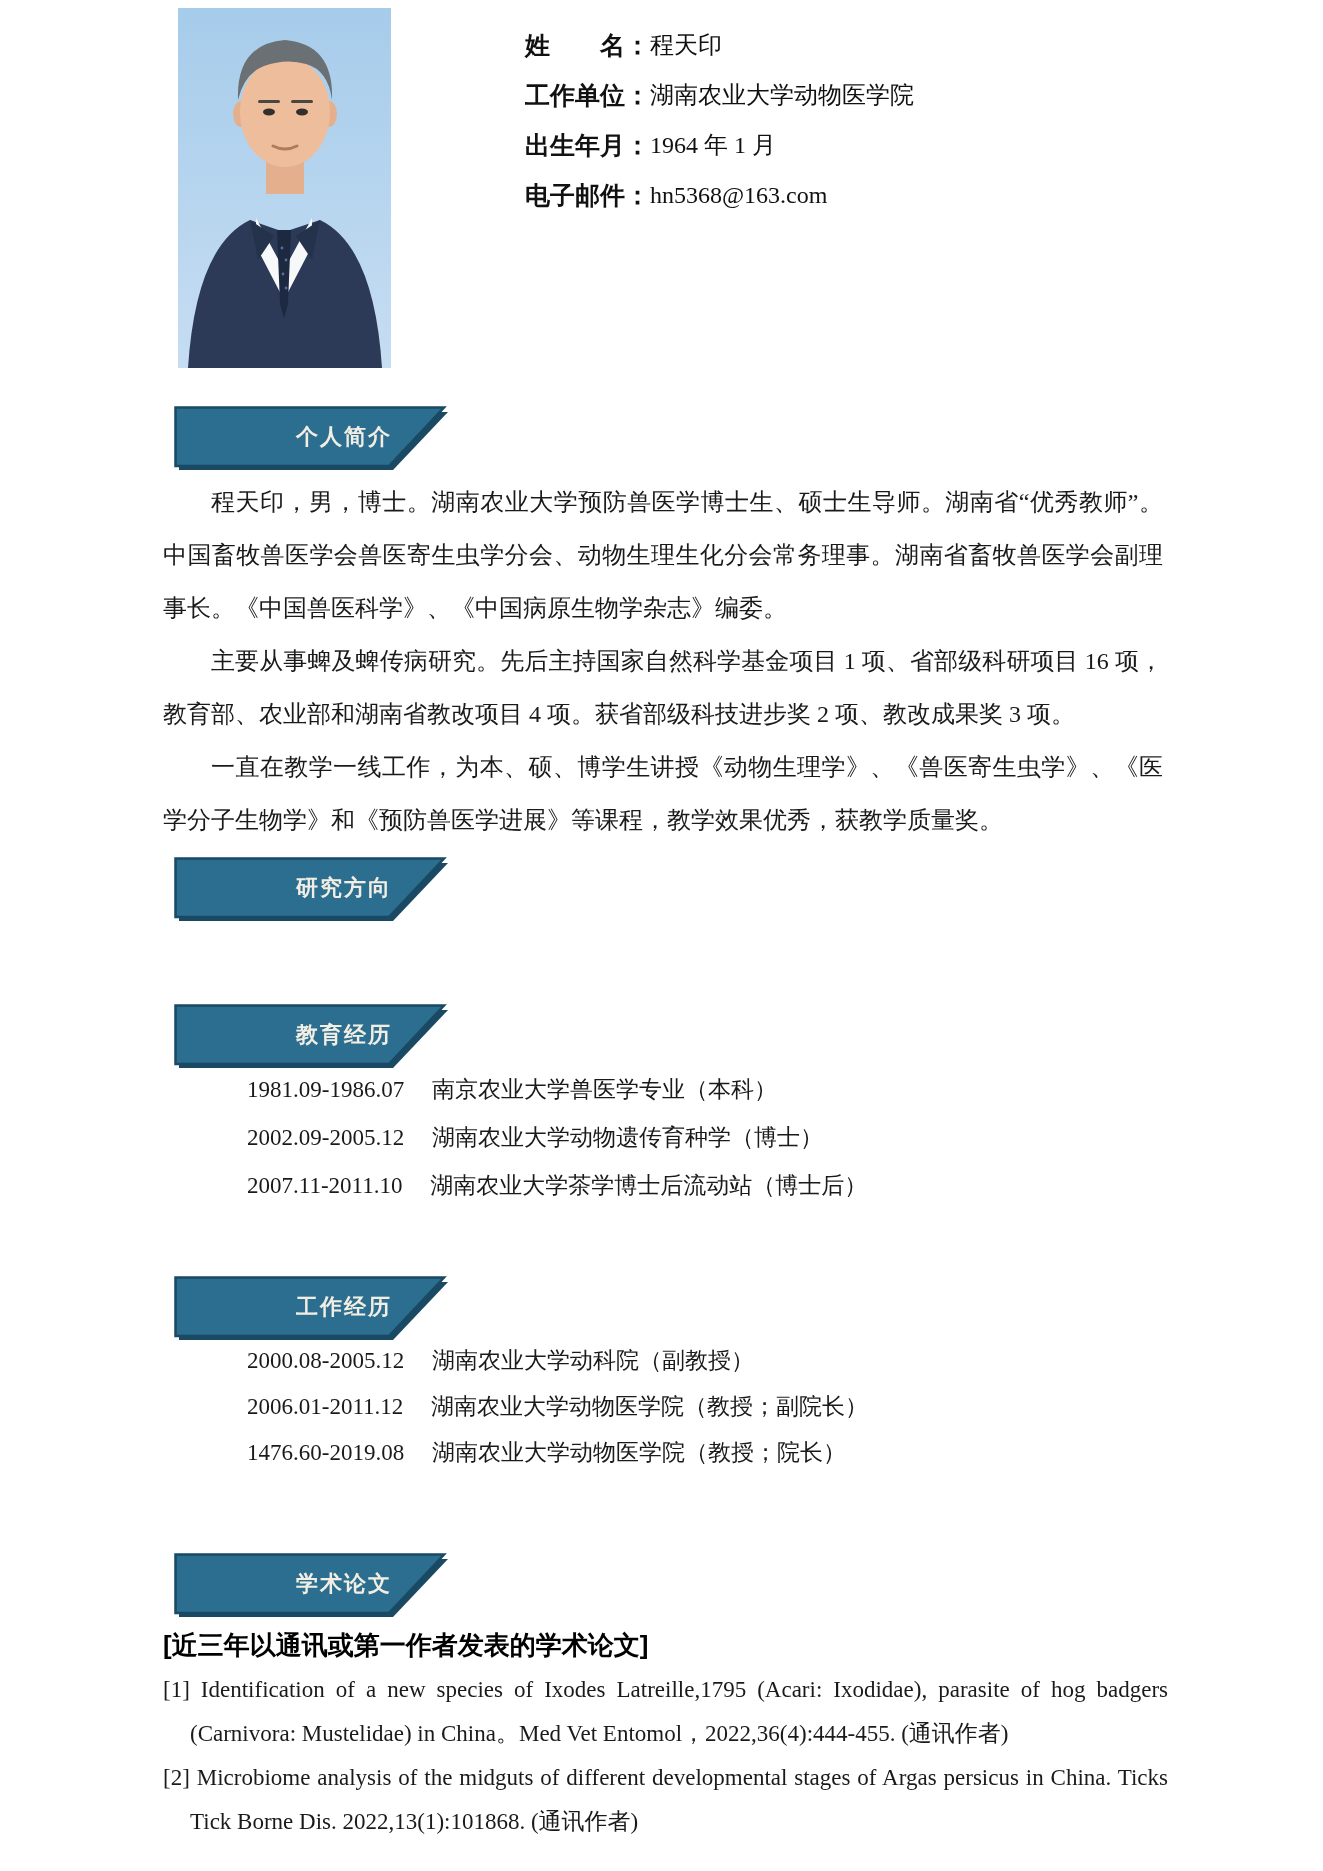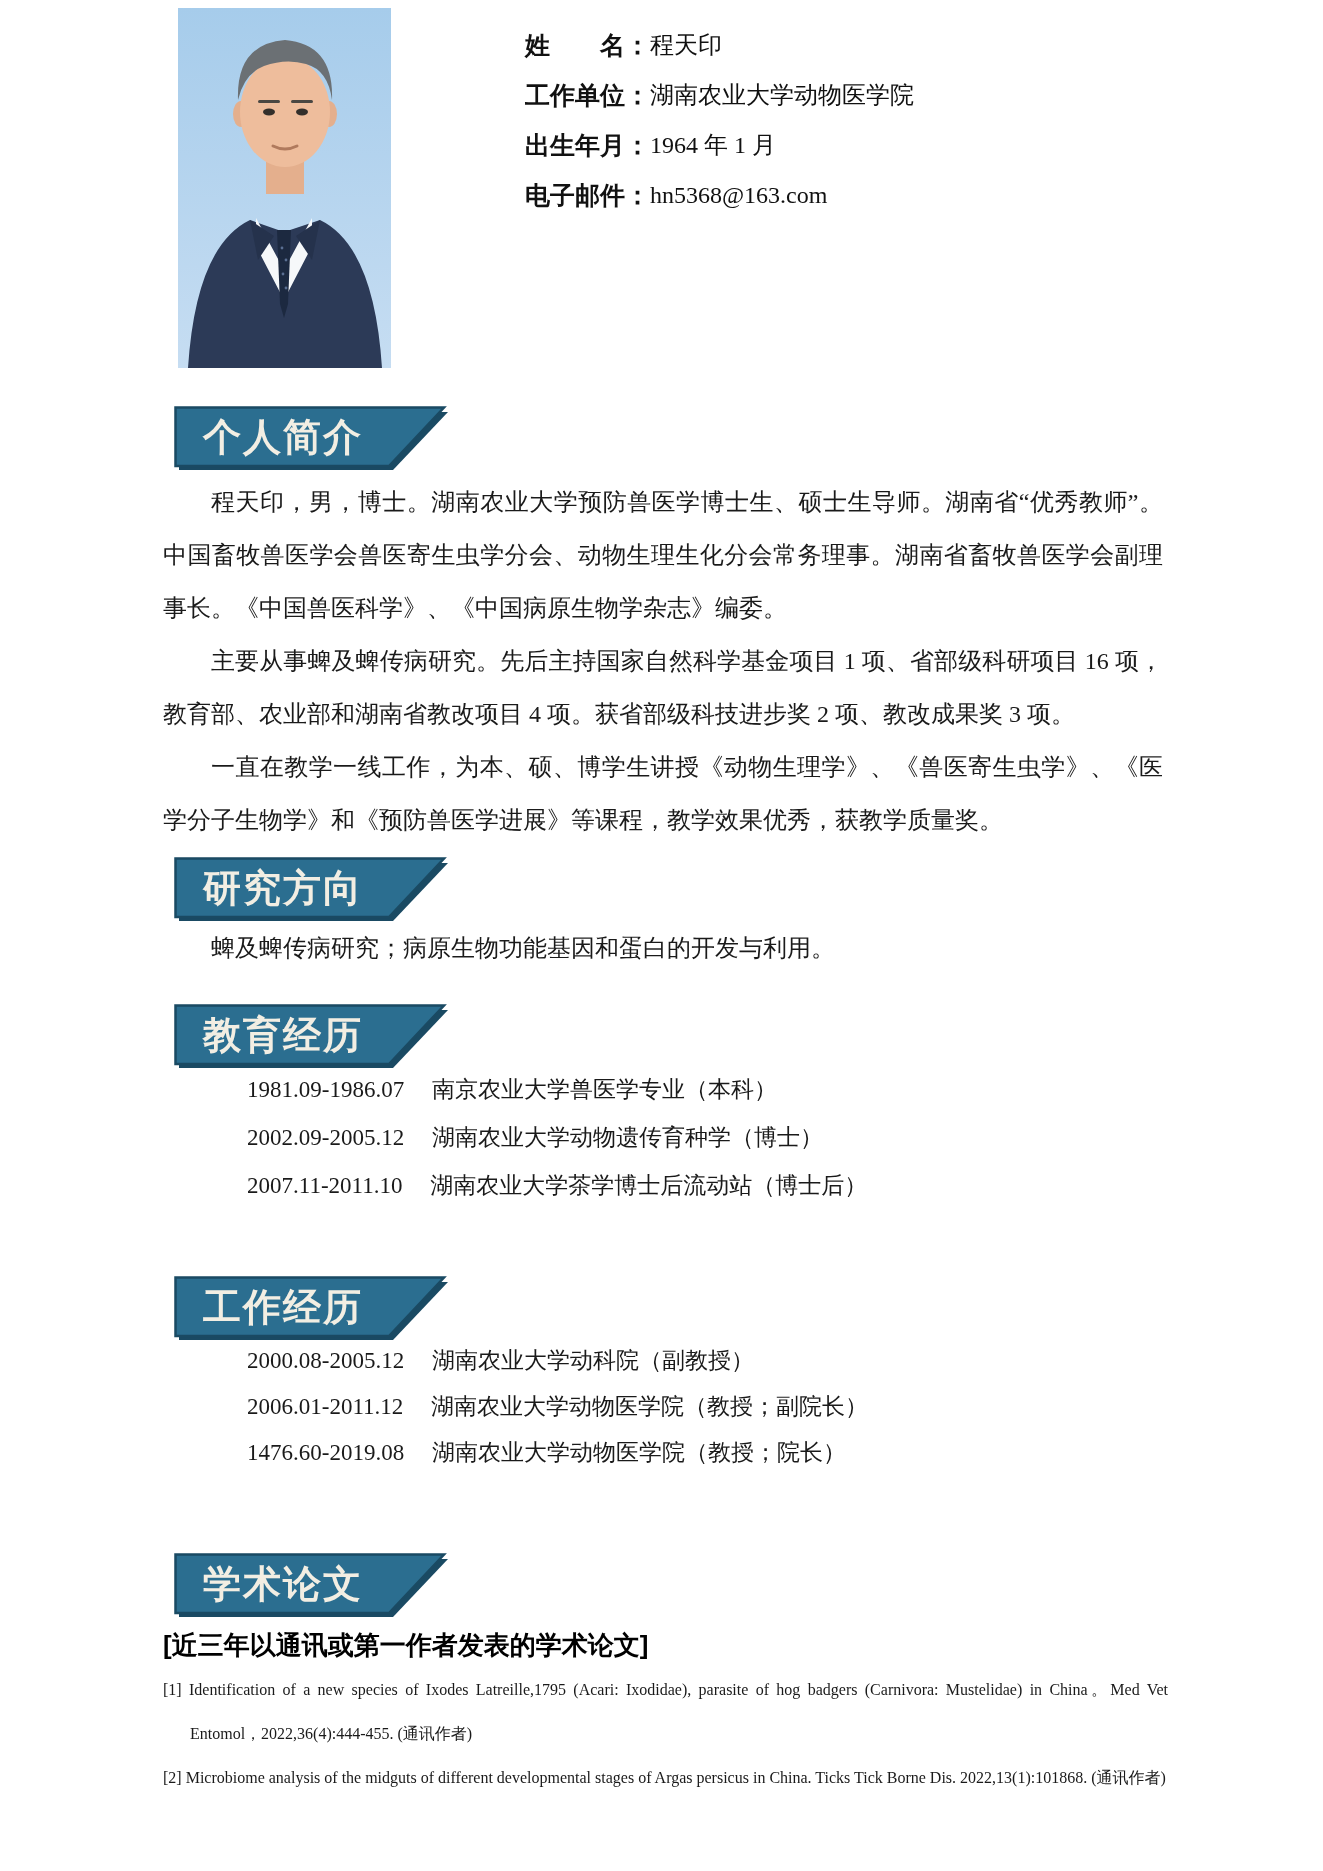--- a/index.html
+++ b/index.html
@@ -31,23 +31,23 @@
   .info-value { font-size:24px; color:#111; }
   .val-sans { font-family:"Liberation Sans","DejaVu Sans",sans-serif;text-align:right; }
   .val-serif { font-family:"Liberation Serif","DejaVu Serif",serif; }
 
   
   .banner { position:absolute; left:174px; width:300px; height:66px; }
   .banner svg { position:absolute; left:0; top:0; }
   .banner-main { stroke:#1a4a63; stroke-width:2.5; }
   .banner-label {
     position:absolute; left:0; top:0; width:218px; height:62px;
-    line-height:62px; text-align:center;
+    line-height:62px; text-align:right;
     font-family:"Liberation Sans","DejaVu Sans",sans-serif;
-    font-weight:bold; font-size:38px; letter-spacing:2px;
+    font-weight:bold; font-size:22px; letter-spacing:2px;
     color:#f2eee3;
   }
 
   
   .flowtext { position:absolute; left:163px; width:1000px; }
   .flowtext p {
     margin:0; font-size:24px; line-height:53px;
     text-indent:48px; text-align:justify;
   }
 
@@ -58,21 +58,21 @@
   .item-period { font-family:"Liberation Serif","DejaVu Serif",serif; }
   .item-detail { margin-left:22px; }
 
   .papers-heading {
     position:absolute; left:163px; top:1628px;
     font-family:"Liberation Sans","DejaVu Sans",sans-serif;
     font-weight:bold; font-size:26px; color:#000;
   }
   .papers { position:absolute; left:163px; top:1668px; width:1005px; }
   .papers p {
-    margin:0; font-size:16px; line-height:44px;
+    margin:0; font-size:23px; line-height:44px;
     padding-left:27px; text-indent:-27px;
     text-align:justify;
   }
 </style>
 </head>
 <body>
 
 <div class="page">
 
   <div class="photo" title="证件照：深色西装、白衬衫、深色领带的男士，浅蓝色背景">
@@ -149,23 +149,20 @@
   </div>
 
   <div class="banner" style="top:857px">
     <svg width="300" height="66" viewBox="0 0 300 66">
       <polygon points="5,6 274,6 219,64 5,64" fill="#1a4a63"></polygon>
       <polygon class="banner-main" points="1.5,1.5 270,1.5 215,60 1.5,60" fill="#2b6e90"></polygon>
     </svg>
     <span class="banner-label">研究方向</span>
   </div>
 
-  <div class="flowtext" style="top:922px">
-    <p>蜱及蜱传病研究；病原生物功能基因和蛋白的开发与利用。</p>
-  </div>
 
   <div class="banner" style="top:1004px">
     <svg width="300" height="66" viewBox="0 0 300 66">
       <polygon points="5,6 274,6 219,64 5,64" fill="#1a4a63"></polygon>
       <polygon class="banner-main" points="1.5,1.5 270,1.5 215,60 1.5,60" fill="#2b6e90"></polygon>
     </svg>
     <span class="banner-label">教育经历</span>
   </div>
 
   <ul class="explist edu" style="top:1066px">

